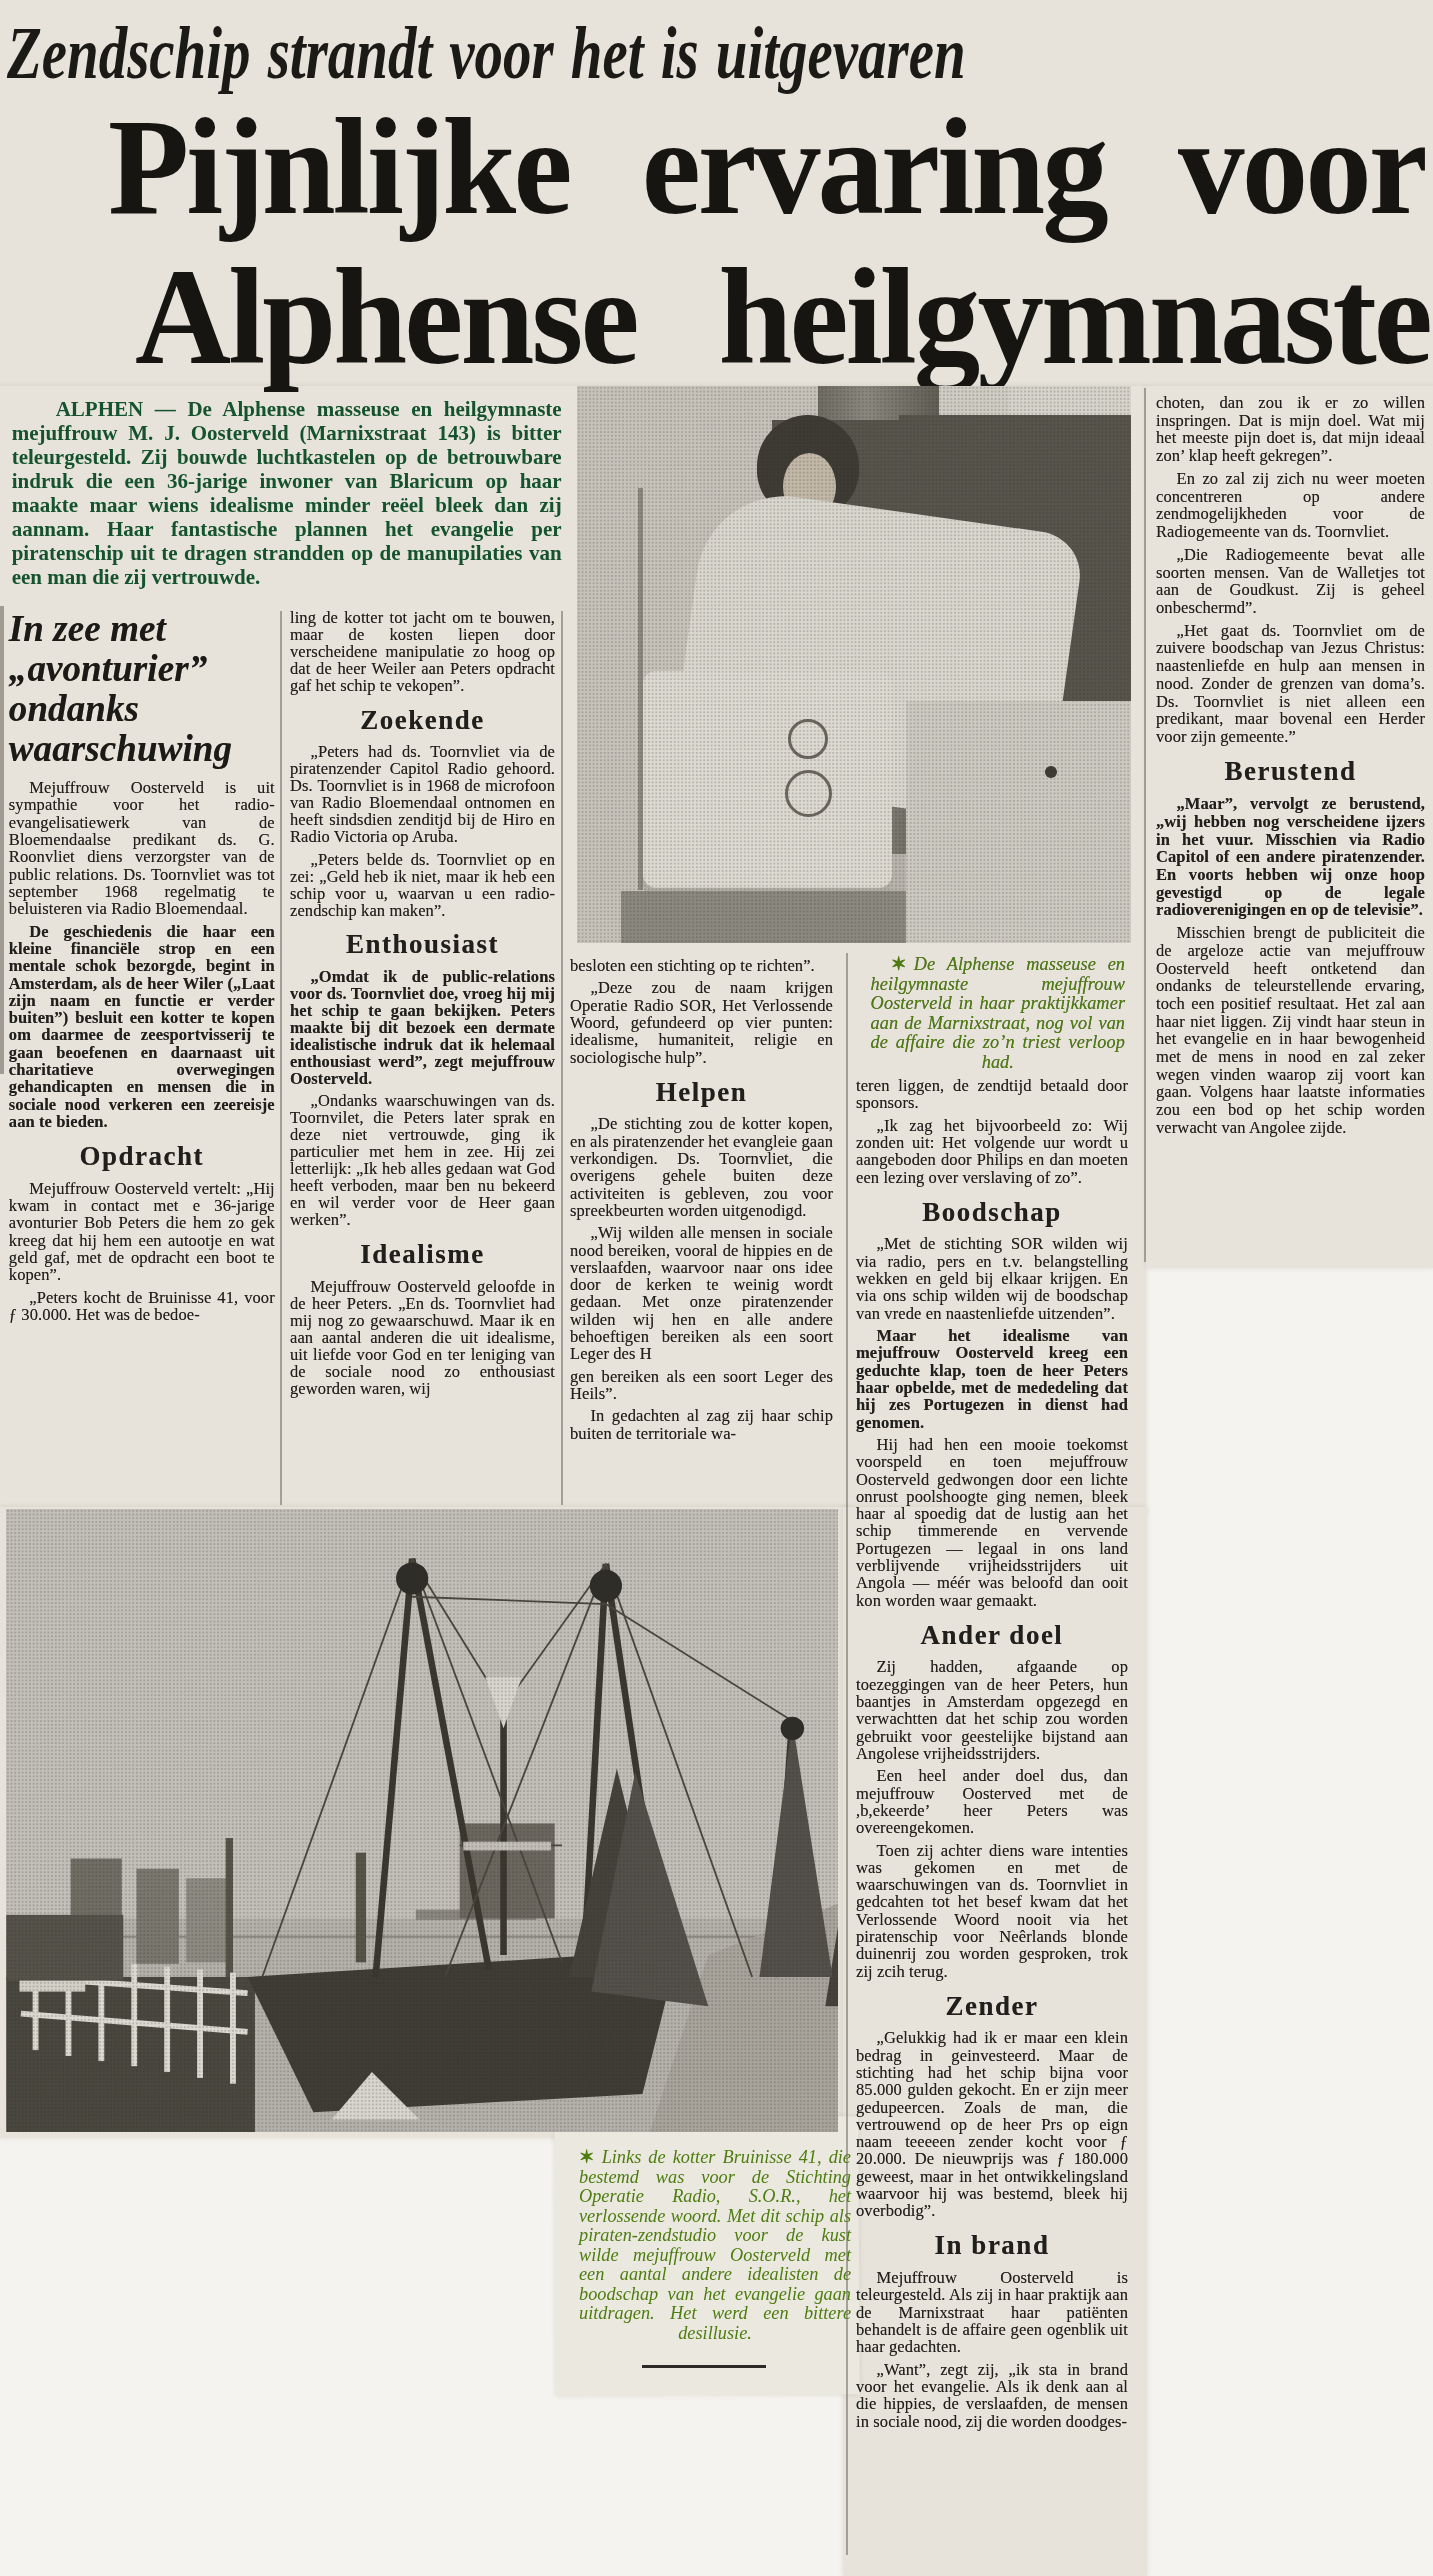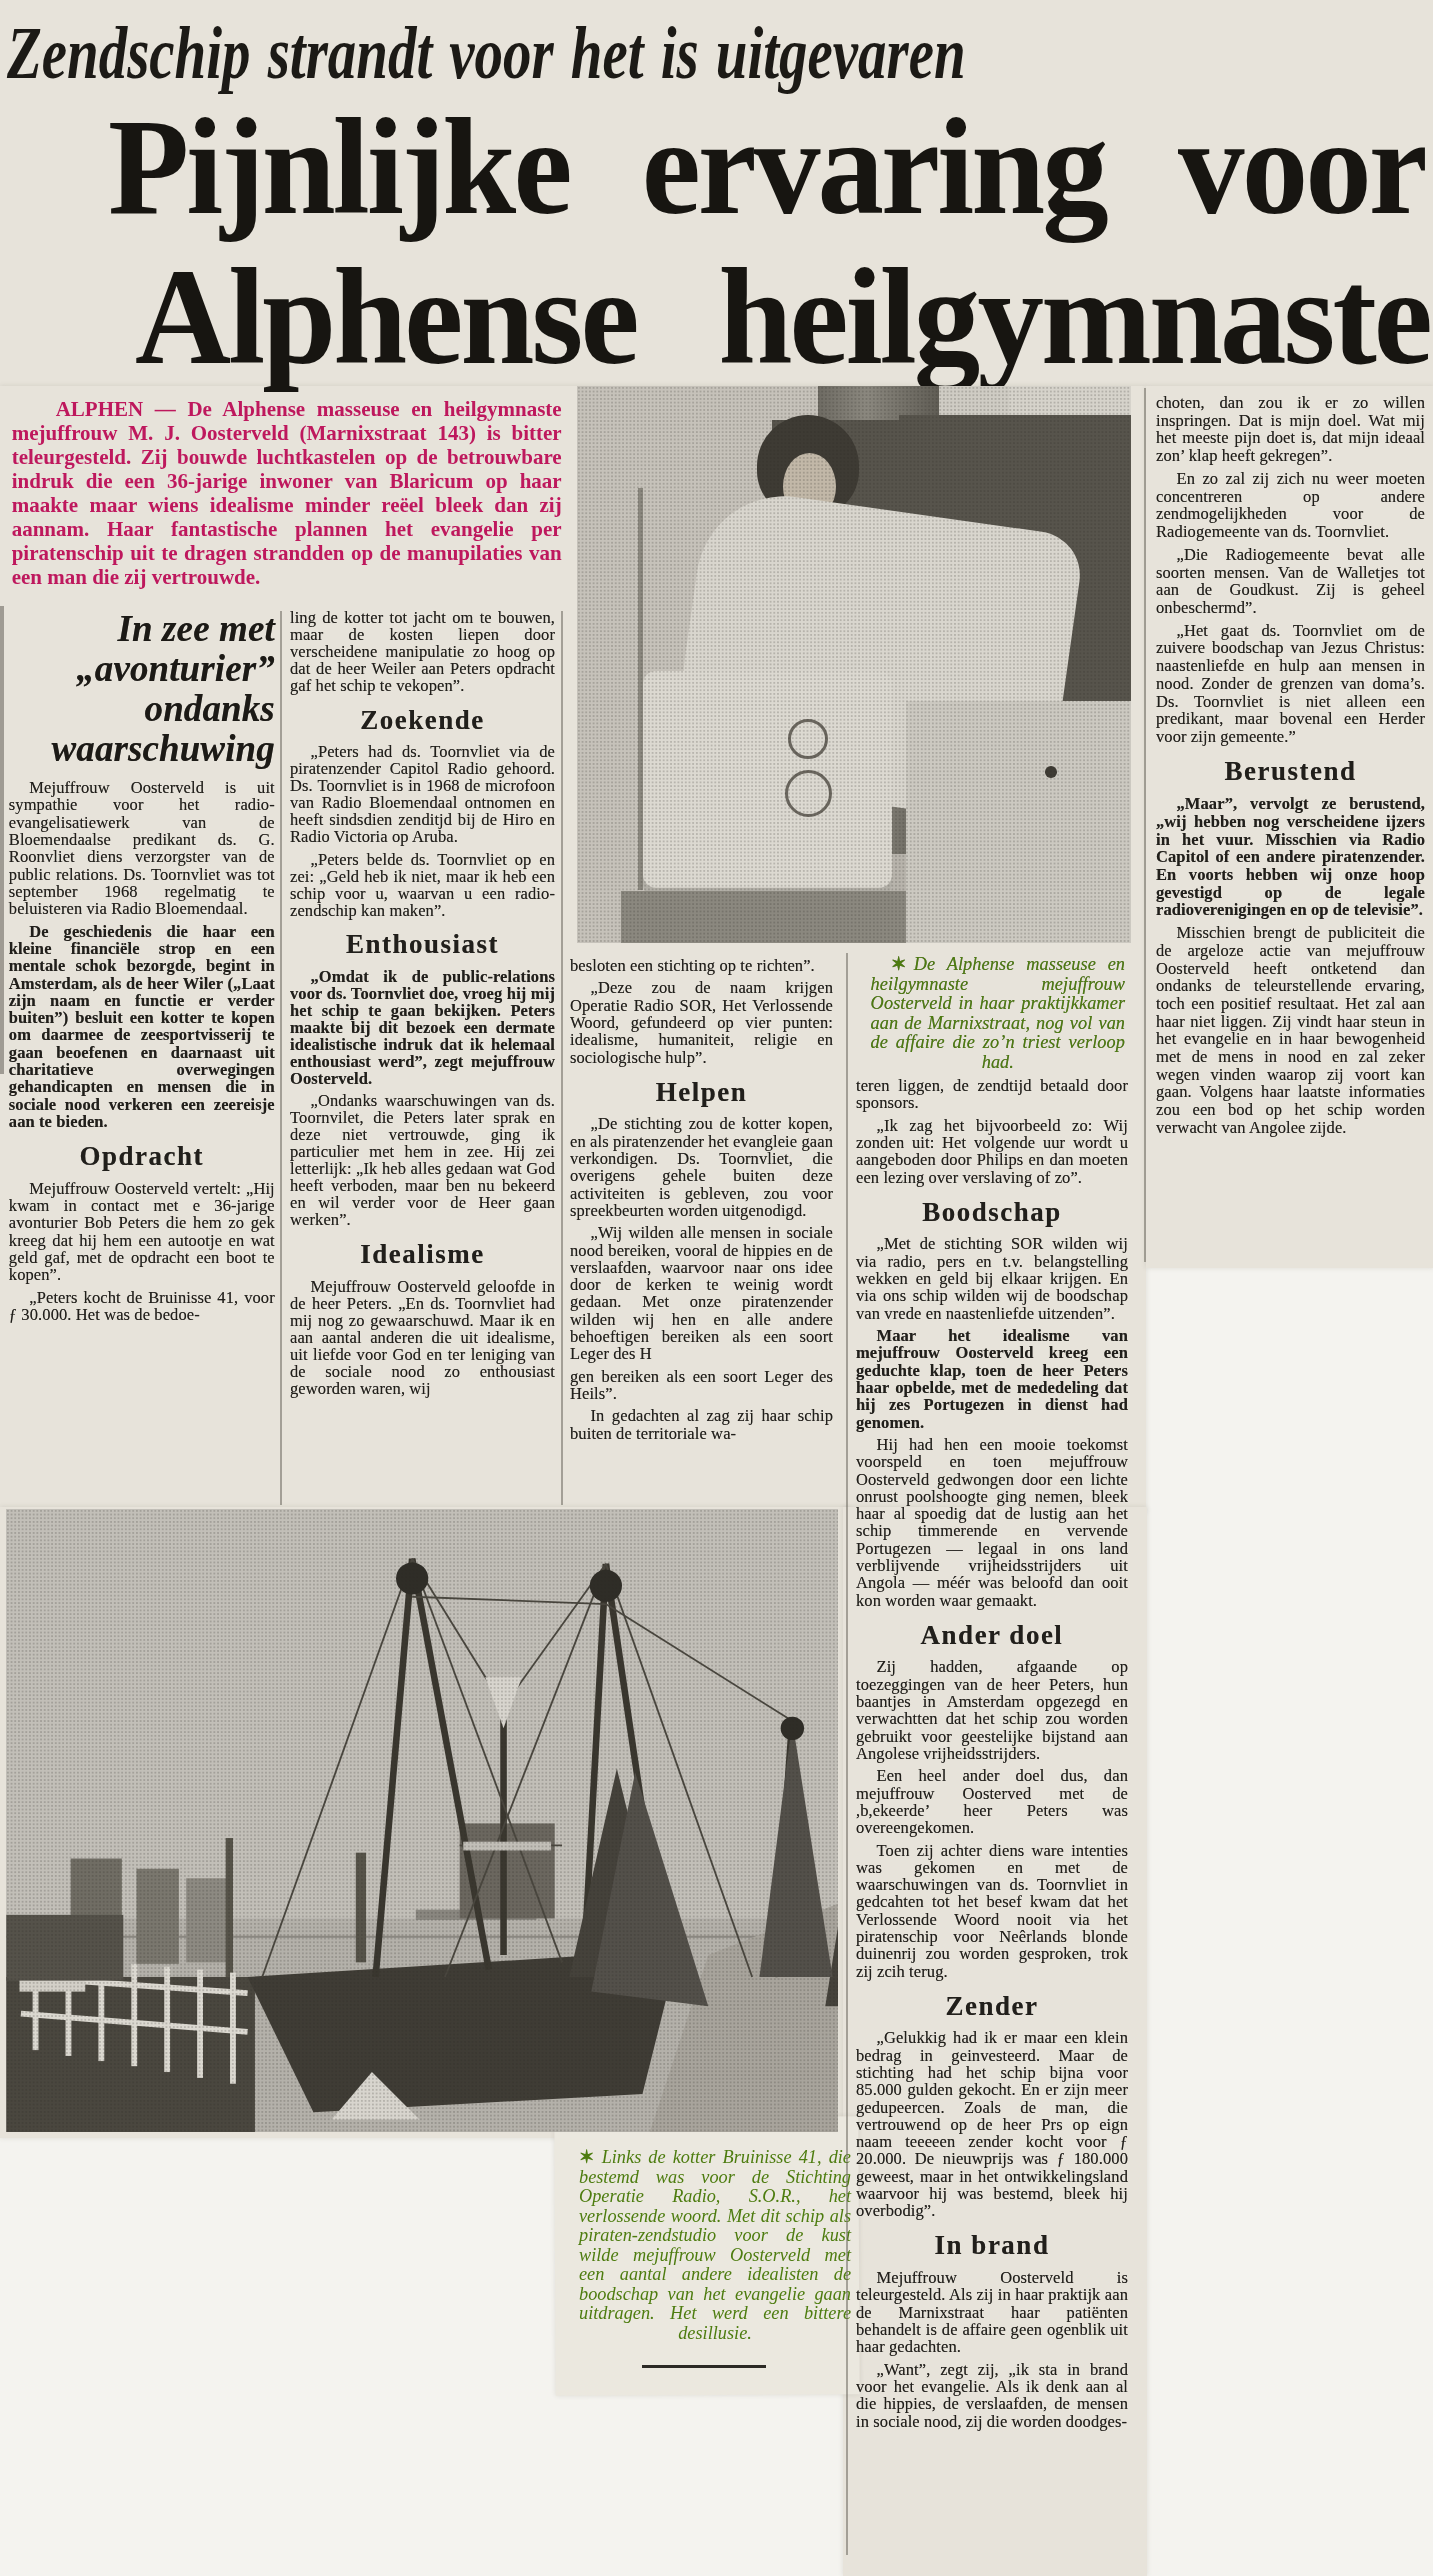--- a/index.html
+++ b/index.html
@@ -11,38 +11,38 @@
   .kicker{position:absolute;left:7.3px;top:11.7px;width:1229px;display:flex;
           justify-content:space-between;font-size:73px;font-weight:bold;font-style:italic;
           transform:scaleX(.78);transform-origin:left top;white-space:nowrap;color:#1c1a16;}
   .headline-line{position:absolute;display:flex;justify-content:space-between;
           font-weight:bold;font-size:133px;letter-spacing:-2.9px;color:#171511;
           transform:scaleY(1.04);transform-origin:left top;white-space:nowrap;}
   #hl1{left:108px;top:86px;width:1317px;}
   #hl2{left:135px;top:236px;width:1295px;}
   
   .intro{position:absolute;left:11.7px;top:397px;width:550px;font-size:21px;line-height:24px;
-         font-weight:bold;text-align:justify;color:#be185d;}
+         font-weight:bold;text-align:justify;color:#14532d;}
   .intro p{margin:0;text-indent:44px;}
   
   .col{position:absolute;font-size:16.5px;line-height:17.3px;text-align:justify;
        letter-spacing:0.1px;color:#211f1b;text-shadow:0 0 0.4px rgba(33,31,27,.55);}
   .col p{margin:0 0 5.1px;text-indent:20.5px;}
   .col p.cont{text-indent:0;}
   .col p.boldp{font-weight:bold;}
   .sec-h{font-weight:bold;font-size:27px;line-height:29px;text-align:center;letter-spacing:1.5px;
          margin:11.7px 0 8.8px;text-indent:0;transform:scaleY(1.05);}
   #col1{left:8.8px;top:609px;width:266px;}
   #col2{left:290px;top:609px;width:265px;line-height:17px;}
   #col3{left:570px;top:957px;width:263px;}
   #col4{left:856px;top:955px;width:272px;}
   #col5{left:1156px;top:394px;width:269px;line-height:17.7px;}
   .col1-heading{font-style:italic;font-weight:bold;font-size:37px;line-height:40px;
                 margin:0 0 10.2px;text-align:left;color:#1c1a16;}
-  .col1-heading span{display:block;text-align:right;}
+  .col1-heading span{display:block;}
   
   .caption{font-style:italic;font-size:18.3px;line-height:19.5px;text-align:justify;
            text-align-last:center;color:#4d7c0f;}
   .cap-portrait{margin:0 0 10.2px;padding:0 2.9px 0 14.6px;}
   .cap-ship{position:absolute;left:579px;top:2130px;width:272px;}
   .cap-rule{position:absolute;left:642px;top:2365px;width:124px;height:2.9px;background:#2c2a25;}
   .star{font-style:normal;font-weight:bold;padding-right:7.3px;}
   
   .vrule{position:absolute;width:1.5px;background:#6b675f;opacity:.55;}
   .edge-streak{position:absolute;left:0;top:606px;width:4.4px;height:468px;background:#57544c;opacity:.5;}

